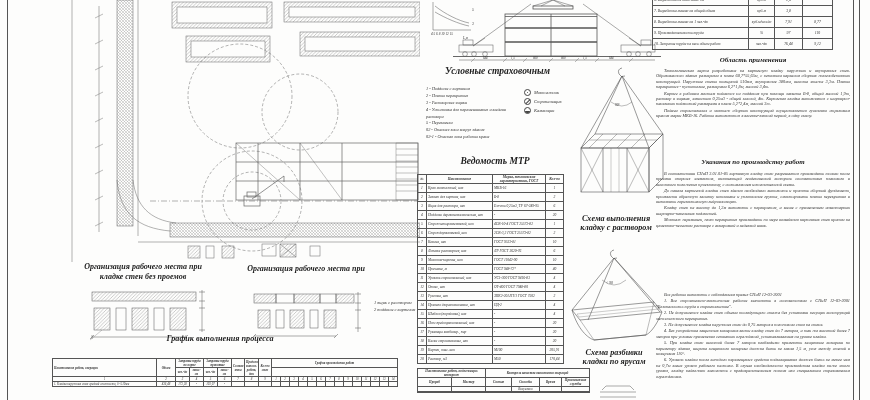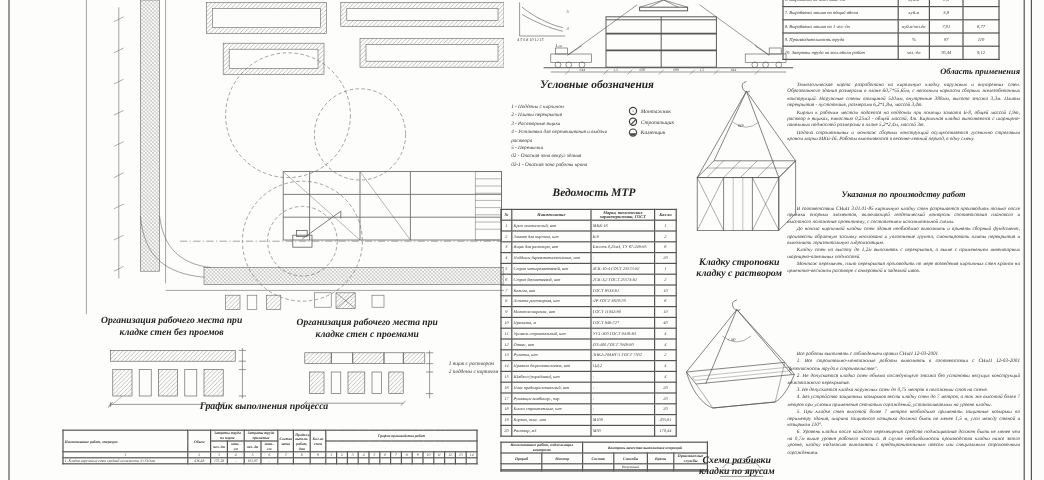--- a/index.html
+++ b/index.html
@@ -215,21 +215,21 @@
     <g font-size="3">
       <text x="58" y="59.4">644</text>
       <text x="86" y="59.4">1,5</text>
       <text x="108" y="59.4">600</text>
       <text x="136" y="59.4">600</text>
       <text x="158" y="59.4">1,5</text>
       <text x="184" y="59.4">644</text>
     </g>
   </svg>
 
-  <div class="abs h-big" style="left:430px;top:66px;width:135px;">Условные обозначения</div>
+  <div class="abs h-big" style="left:430px;top:66px;width:135px;">Условные страховочным</div>
   <div class="abs" style="left:426px;top:86px;width:96px;">
       <div class="legend-item">1 - Поддоны с кирпичом</div>
       <div class="legend-item">2 - Плиты перекрытия</div>
       <div class="legend-item">3 - Растворные ящики</div>
       <div class="legend-item">4 - Установка для перемешивания и выдачи раствора</div>
       <div class="legend-item">5 - Перемычки</div>
       <div class="legend-item">02 - Опасная зона вокруг здания</div>
       <div class="legend-item">02-1 - Опасная зона работы крана</div>
     </div>
   <div class="abs" style="left:524px;top:88px;width:42px;">
@@ -451,42 +451,42 @@
       <line x1="62" y1="128" x2="84" y2="84" stroke-width="0.4"></line>
       <line x1="16" y1="84" x2="38" y2="128" stroke-width="0.4"></line>
       <line x1="16" y1="128" x2="38" y2="84" stroke-width="0.4"></line>
       <line x1="38" y1="84" x2="38" y2="128"></line>
       <line x1="46" y1="84" x2="46" y2="128" stroke-width="0.3"></line>
       <line x1="54" y1="84" x2="54" y2="128" stroke-width="0.3"></line>
     </g>
     <text x="50" y="42" font-size="3.6">90°</text>
   </svg>
   <div class="abs h-mid" style="left:558px;top:214px;width:116px;">
-    <div>Кладку строповки</div>
+    <div>Схема выполнения</div>
     <div>кладку с раствором</div>
   </div>
 
   <svg class="abs" style="left:558px;top:246px;" width="112" height="100" viewBox="0 0 112 100">
     <g stroke="#555" stroke-width="0.6" fill="none">
       <path d="M56,4 q-5,1 -3,6 q2,4 6,2"></path>
       <line x1="56" y1="12" x2="14" y2="64"></line>
         <line x1="56" y1="12" x2="96" y2="56"></line>
       <line x1="56" y1="12" x2="30" y2="74"></line>
         <line x1="56" y1="12" x2="102" y2="66"></line>
       <path d="M44,34 q12,10 24,0" stroke-width="0.4"></path>
       <polygon points="14,64 96,56 104,66 22,74"></polygon>
       <polygon points="19,68 99,60 101,63 21,71" stroke-width="0.3"></polygon>
       <path d="M14,64 C20,84 30,92 36,94 L88,89 C94,86 100,76 104,66"></path>
       <line x1="36" y1="94" x2="88" y2="89"></line>
       <line x1="22" y1="74" x2="36" y2="94" stroke-width="0.4"></line>
       <line x1="96" y1="56" x2="88" y2="89" stroke-width="0.4"></line>
     </g>
     <text x="48" y="38" font-size="3.6">&lt; 90</text>
   </svg>
-  <div class="abs h-mid" style="left:552px;top:348px;width:124px;margin-top:31px;">
+  <div class="abs h-mid" style="left:552px;top:348px;width:124px;">
     <div>Схема разбивки</div>
     <div>кладки по ярусам</div>
   </div>
   <svg class="abs" style="left:596px;top:384px;" width="44" height="16" viewBox="0 0 44 16">
     <g stroke="#555" stroke-width="0.5" fill="none">
       <line x1="10" y1="2" x2="34" y2="2"></line>
         <line x1="10" y1="2" x2="6" y2="6"></line>
       <line x1="34" y1="2" x2="38" y2="6"></line>
         <line x1="4" y1="8" x2="40" y2="8"></line>
       <line x1="4" y1="13" x2="40" y2="13"></line>
@@ -527,21 +527,21 @@
         </tr>
         <tr>
           <td>10. Затраты труда на весь объем работ</td>
           <td>чел.-дн</td>
           <td>76,44</td>
           <td>9,12</td>
         </tr>
       </tbody>
   </table>
 
-  <div class="abs h-small" style="left:656px;top:56px;width:194px;text-align:right;">Область применения</div>
+  <div class="abs h-small" style="left:656px;top:56px;width:194px;">Область применения</div>
   <div class="abs" style="left:656px;top:68px;width:194px;">
       <div class="para">Технологическая карта разработана на кирпичную кладку наружных и внутренних стен. Образованного здания размерами в плане 60,7*55,65м, с неполным каркасом сборных железобетонных конструкций. Наружные стены толщиной 510мм, внутренние 380мм, высота этажа 3,3м. Плиты перекрытия - пустотелые, размерами 6,2*1,8м, массой 3,4т.</div>
       <div class="para">Кирпич к рабочим местам подается на поддонах при помощи захвата Б-8, общей массой 1,9т, раствор в ящиках, емкостью 0,25м3 - общей массой, 4т. Кирпичная кладка выполняется с шарнирно-панельных подмостей размерами в плане 5,2*2,4м, массой 3т.</div>
       <div class="para">Подача строительных и монтаж сборных конструкций осуществляется гусенично стреловым краном марки МКБ-16. Работы выполняются в весенне-летний период, в одну смену.</div>
     </div>
 
   <div class="abs h-small" style="left:656px;top:158px;width:194px;">Указания по производству работ</div>
   <div class="abs" style="left:656px;top:171px;width:194px;">
       <div class="para">В соответствии СНиП 3.01.01-85 кирпичную кладку стен разрешается производить только после приемки опорных элементов, включающей геодезический контроль соответствия планового и высотного положения проектному, с составлением исполнительной схемы.</div>
       <div class="para">До начала кирпичной кладки стен здания необходимо выполнить и принять сборный фундамент, произвести обратную засыпку котлована и уплотнение грунта, смонтировать плиты перекрытия и выполнить горизонтальную гидроизоляцию.</div>
@@ -580,21 +580,20 @@
       <line x1="8" y1="45" x2="8" y2="49"></line>
         <line x1="102" y1="45" x2="102" y2="49"></line>
       <line x1="6" y1="49" x2="10" y2="45"></line>
         <line x1="100" y1="49" x2="104" y2="45"></line>
       <line x1="18" y1="40" x2="6" y2="50" stroke-width="0.3"></line>
     </g>
   </svg>
 
   <div class="abs h-left" style="left:226px;top:264px;width:160px;">
     <div>Организация рабочего места при</div>
-    <div>кладке стен с проемами</div>
   </div>
   <svg class="abs" style="left:246px;top:292px;" width="124" height="56" viewBox="0 0 124 56">
     <g stroke="#555" stroke-width="0.5" fill="none">
       <rect x="8" y="2" width="22" height="9" fill="url(#h1)"></rect>
       <rect x="30" y="2" width="18" height="9"></rect>
       <rect x="48" y="2" width="26" height="9" fill="url(#h1)"></rect>
       <rect x="74" y="2" width="16" height="9"></rect>
       <rect x="90" y="2" width="18" height="9" fill="url(#h1)"></rect>
       <rect x="12" y="18" width="12" height="18" fill="url(#h1)"></rect>
       <rect x="30" y="18" width="8" height="18"></rect>

